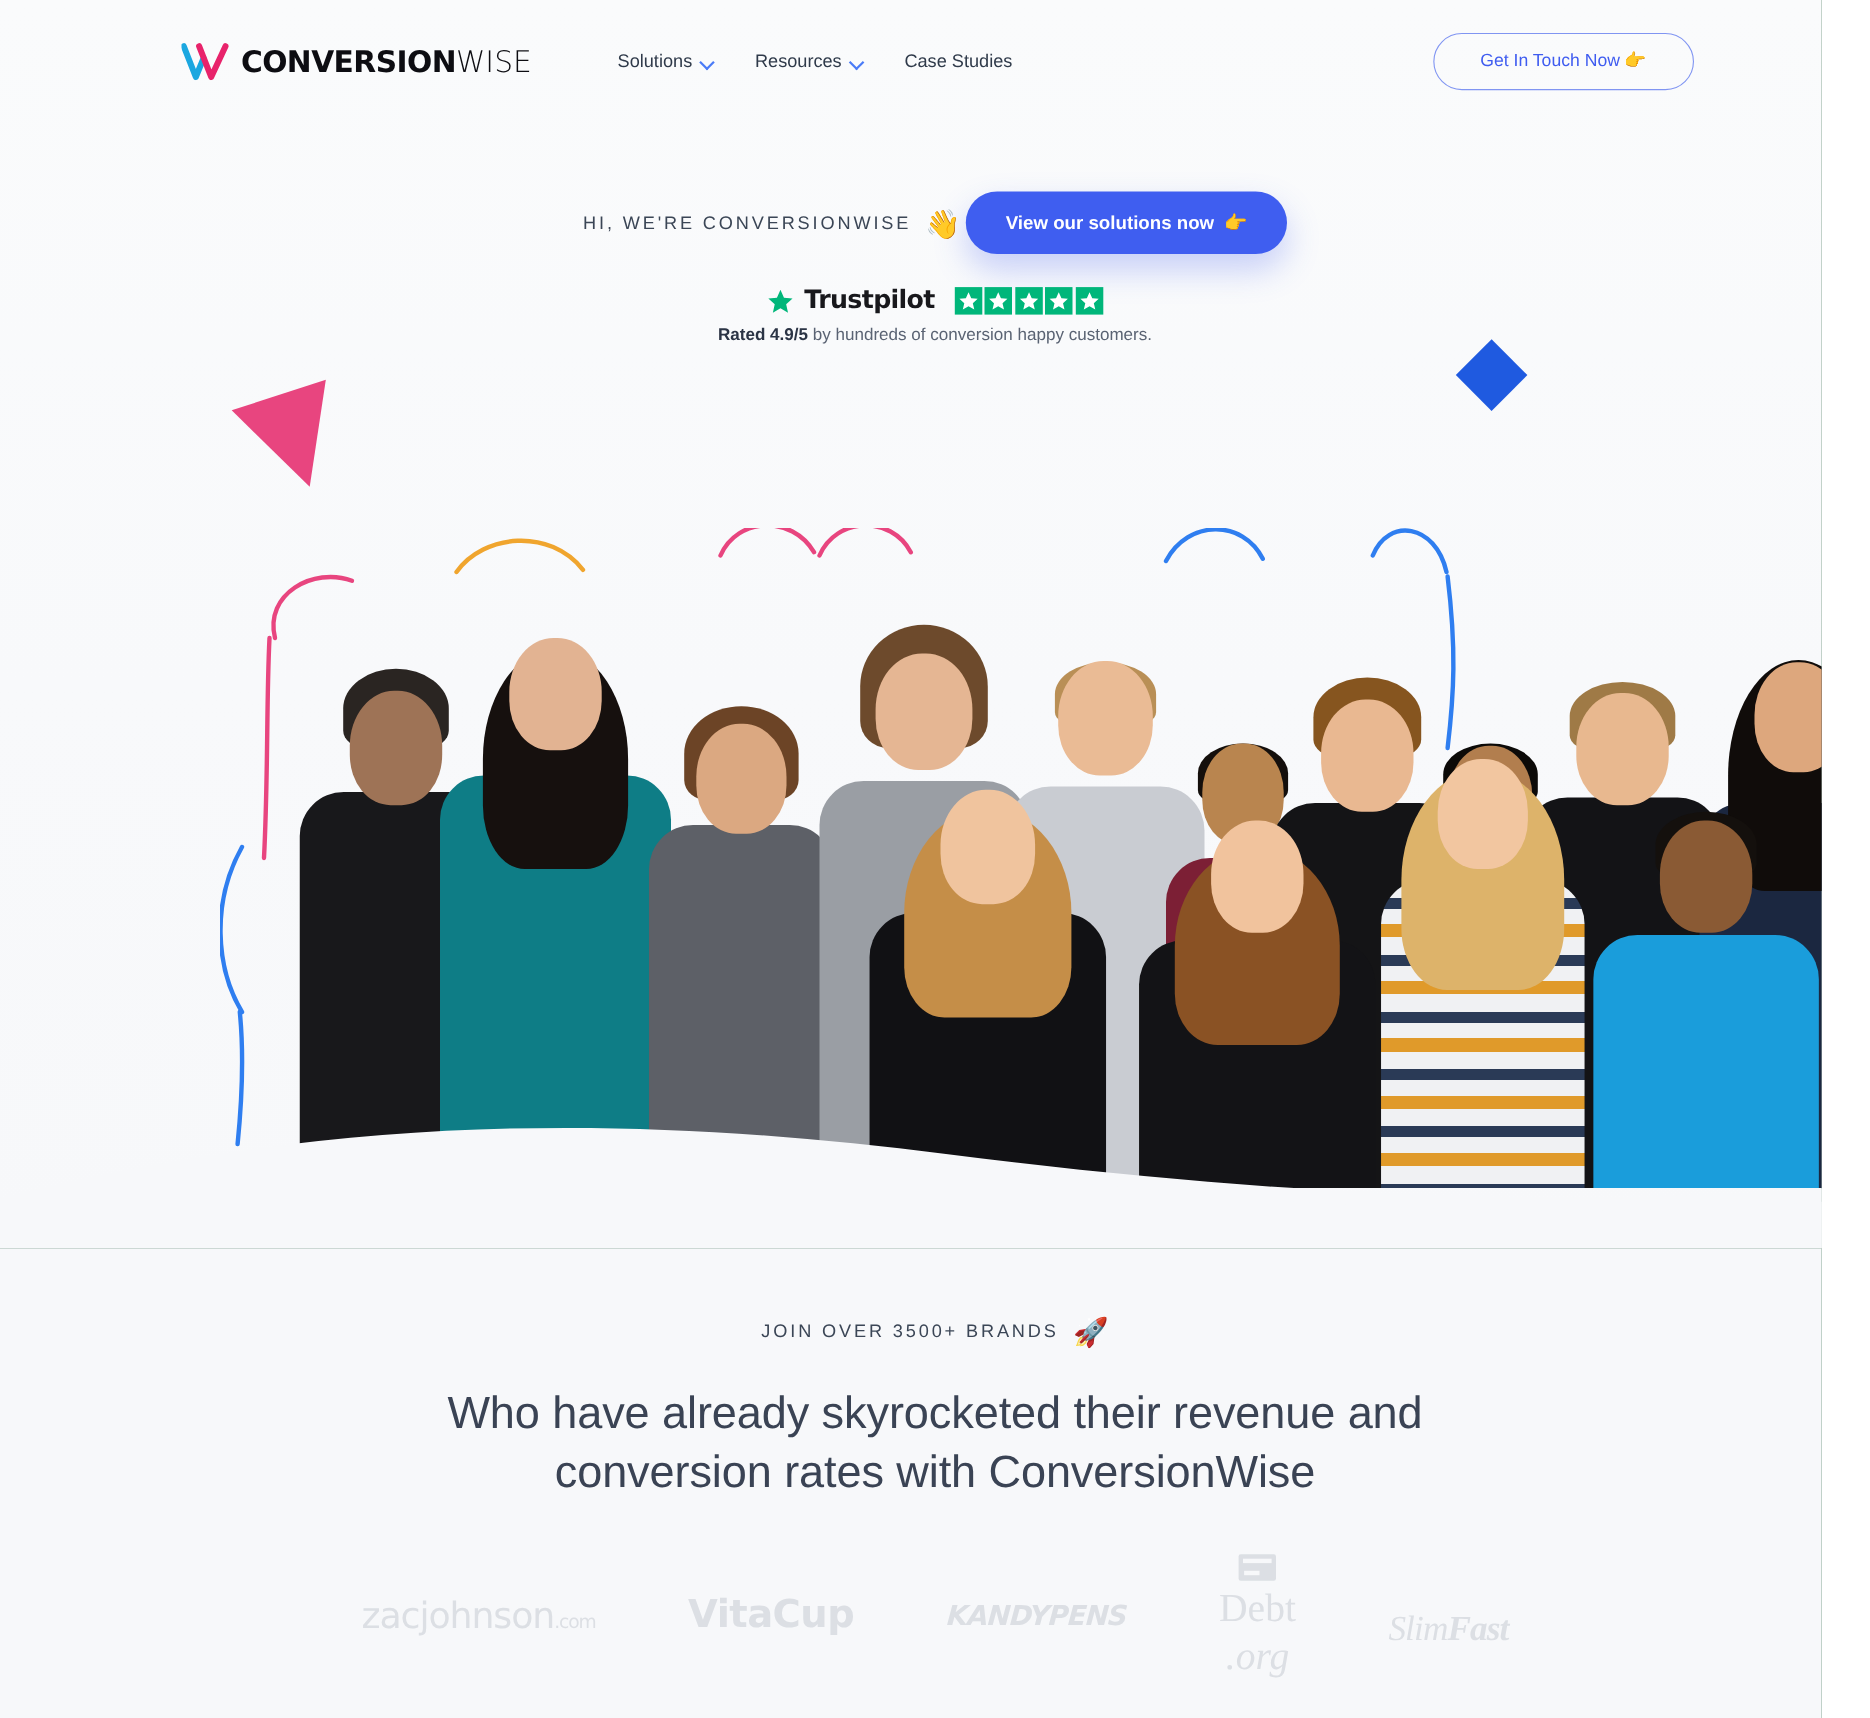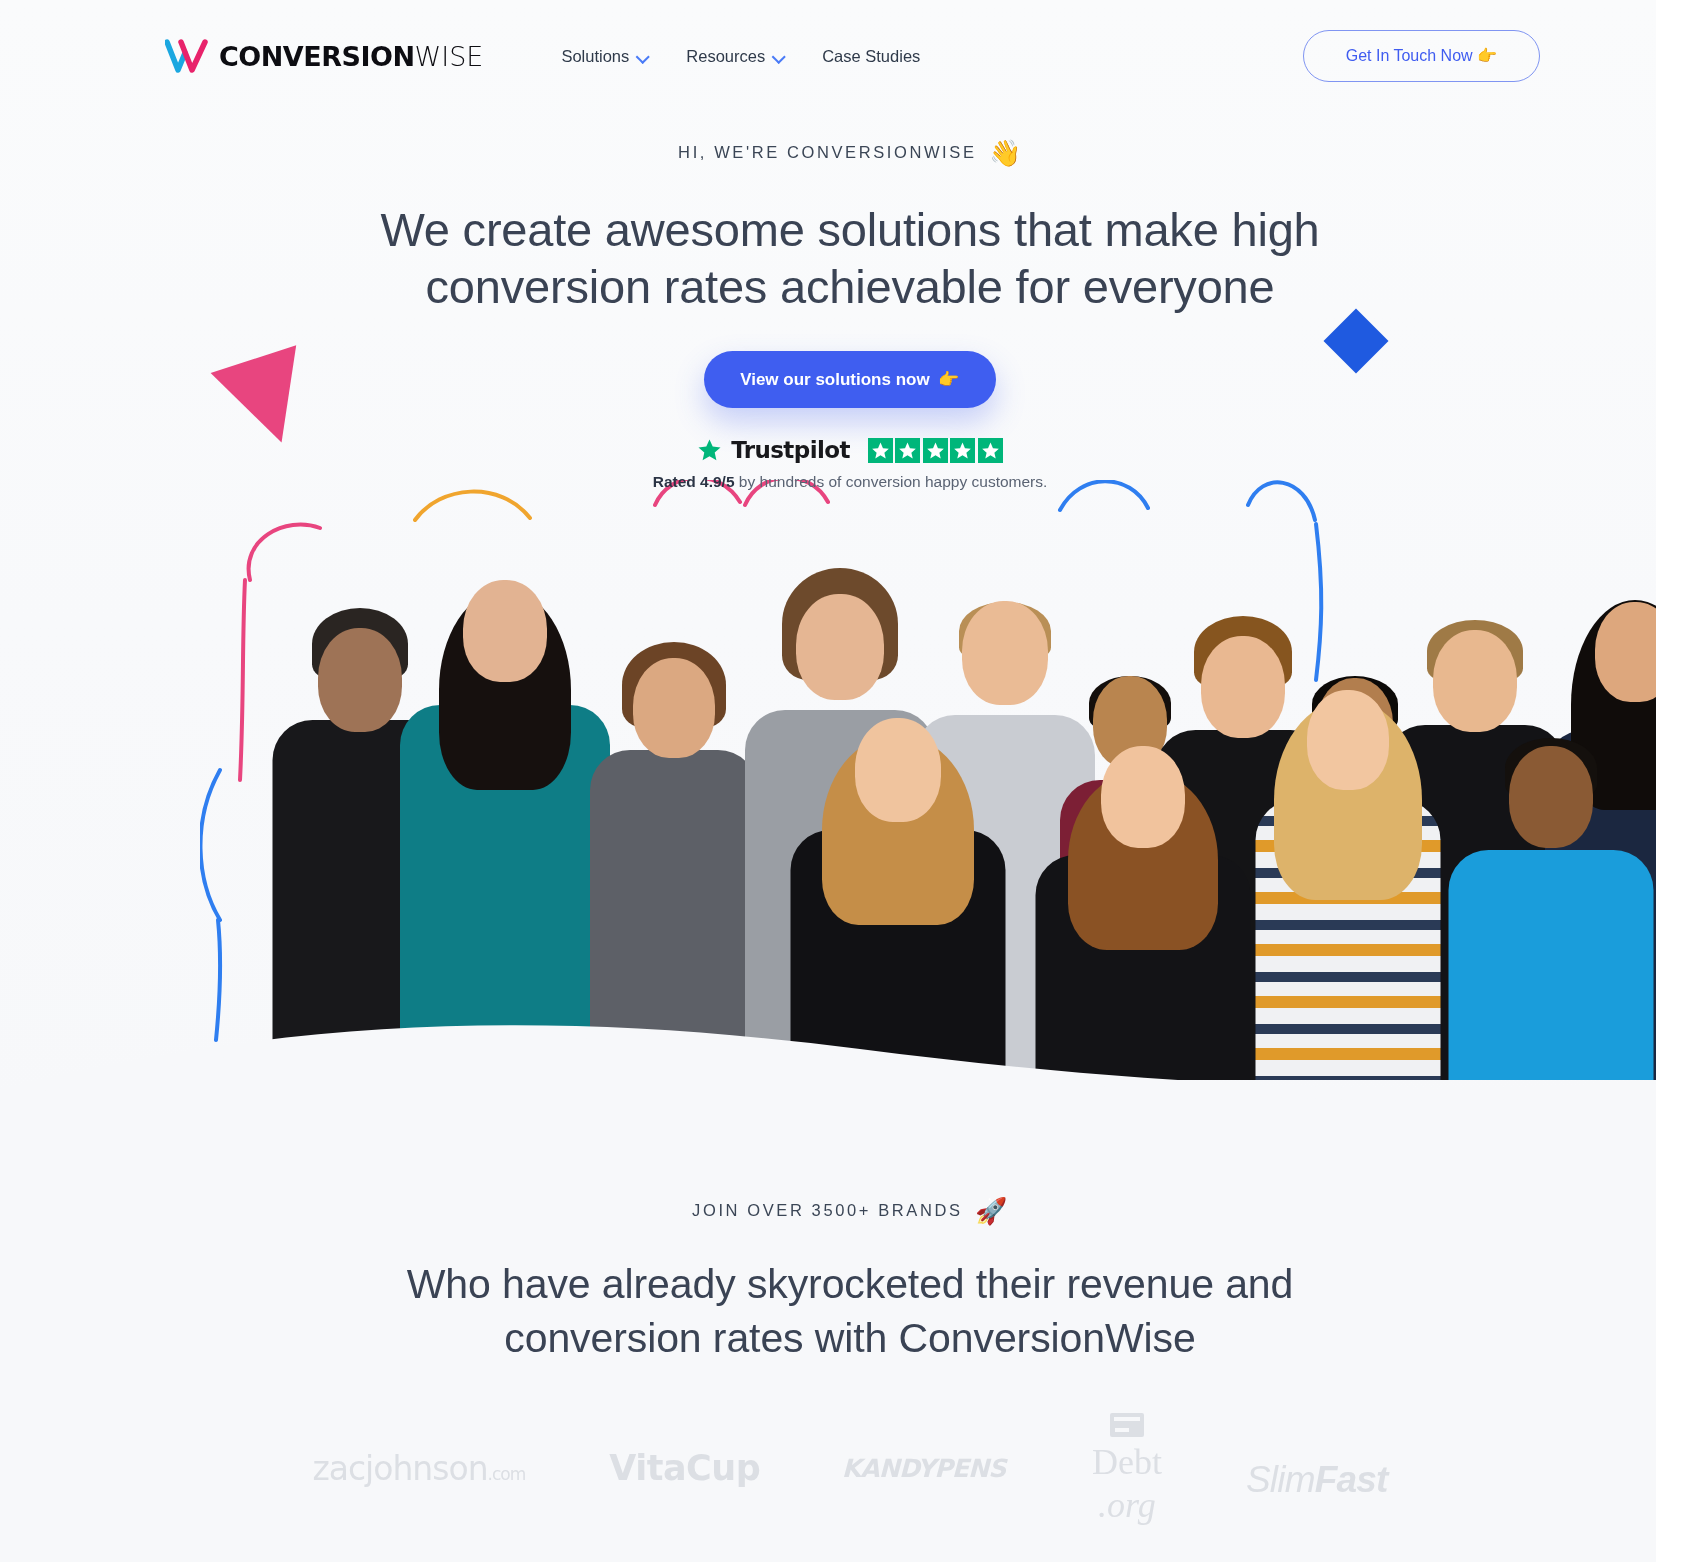--- a/index.html
+++ b/index.html
@@ -321,21 +321,21 @@
   }
   .bl-zac { font-size: 33px; font-weight: 400; font-family: "DejaVu Sans", sans-serif; letter-spacing: -1px; }
   .bl-zac .dom { font-size: 17px; }
   .bl-vita { font-size: 35px; font-weight: 600; font-family: "DejaVu Sans", sans-serif; letter-spacing: -0.5px;}
   .bl-kandy { font-size: 25px; font-weight: 800; font-style: italic; font-family: "DejaVu Sans", sans-serif; letter-spacing: -0.8px; transform: skewX(-4deg); }
   .bl-debt { font-size: 36px; font-family: "Liberation Serif", serif; display: inline-flex; align-items: center; gap: 7px; flex-direction: column;}
   .bl-debt .card { width: 34px; height: 24px; background: #dcdfe4; border-radius: 2px; position: relative; }
   .bl-debt .card::before { content:""; position:absolute; left:4px; top:4px; width:26px; height:4px; background:#f7f8fa;}
   .bl-debt .card::after { content:""; position:absolute; left:5px; bottom:5px; width:14px; height:4px; background:#f7f8fa;}
   .bl-debt .org { font-style: italic; }
-  .bl-slim { font-size: 37px; font-style: italic; font-family: Liberation Sans, sans-serif; letter-spacing: -0.8px; margin-top: 23px;}
+  .bl-slim { font-size: 32px; font-style: italic; font-family: Liberation Serif, serif; letter-spacing: -0.8px; margin-top: 23px;}
   .bl-slim .f { font-weight: 800; }
 </style>
 </head>
 <body>
 
 <div class="page">
 
   <section class="hero">
 
     <header class="header">
@@ -375,24 +375,20 @@
     <div class="shape-triangle"></div>
     <div class="shape-diamond"></div>
 
     <div class="hero-copy">
 
       <div class="eyebrow">
         <span>HI, WE'RE CONVERSIONWISE</span>
         <span class="emoji">👋</span>
       </div>
 
-      <h1 class="hero-title">
-        <span>We create awesome solutions that make high</span><br>
-        <span>conversion rates achievable for everyone</span>
-      </h1>
 
       <button class="cta-solid">
         <span>View our solutions now</span>
         <span class="emoji">👉</span>
       </button>
 
       <div class="trust">
         <div class="trust-logo">
           <span class="tp-star">
             <svg viewBox="0 0 24 24" width="25" height="24" aria-hidden="true">

